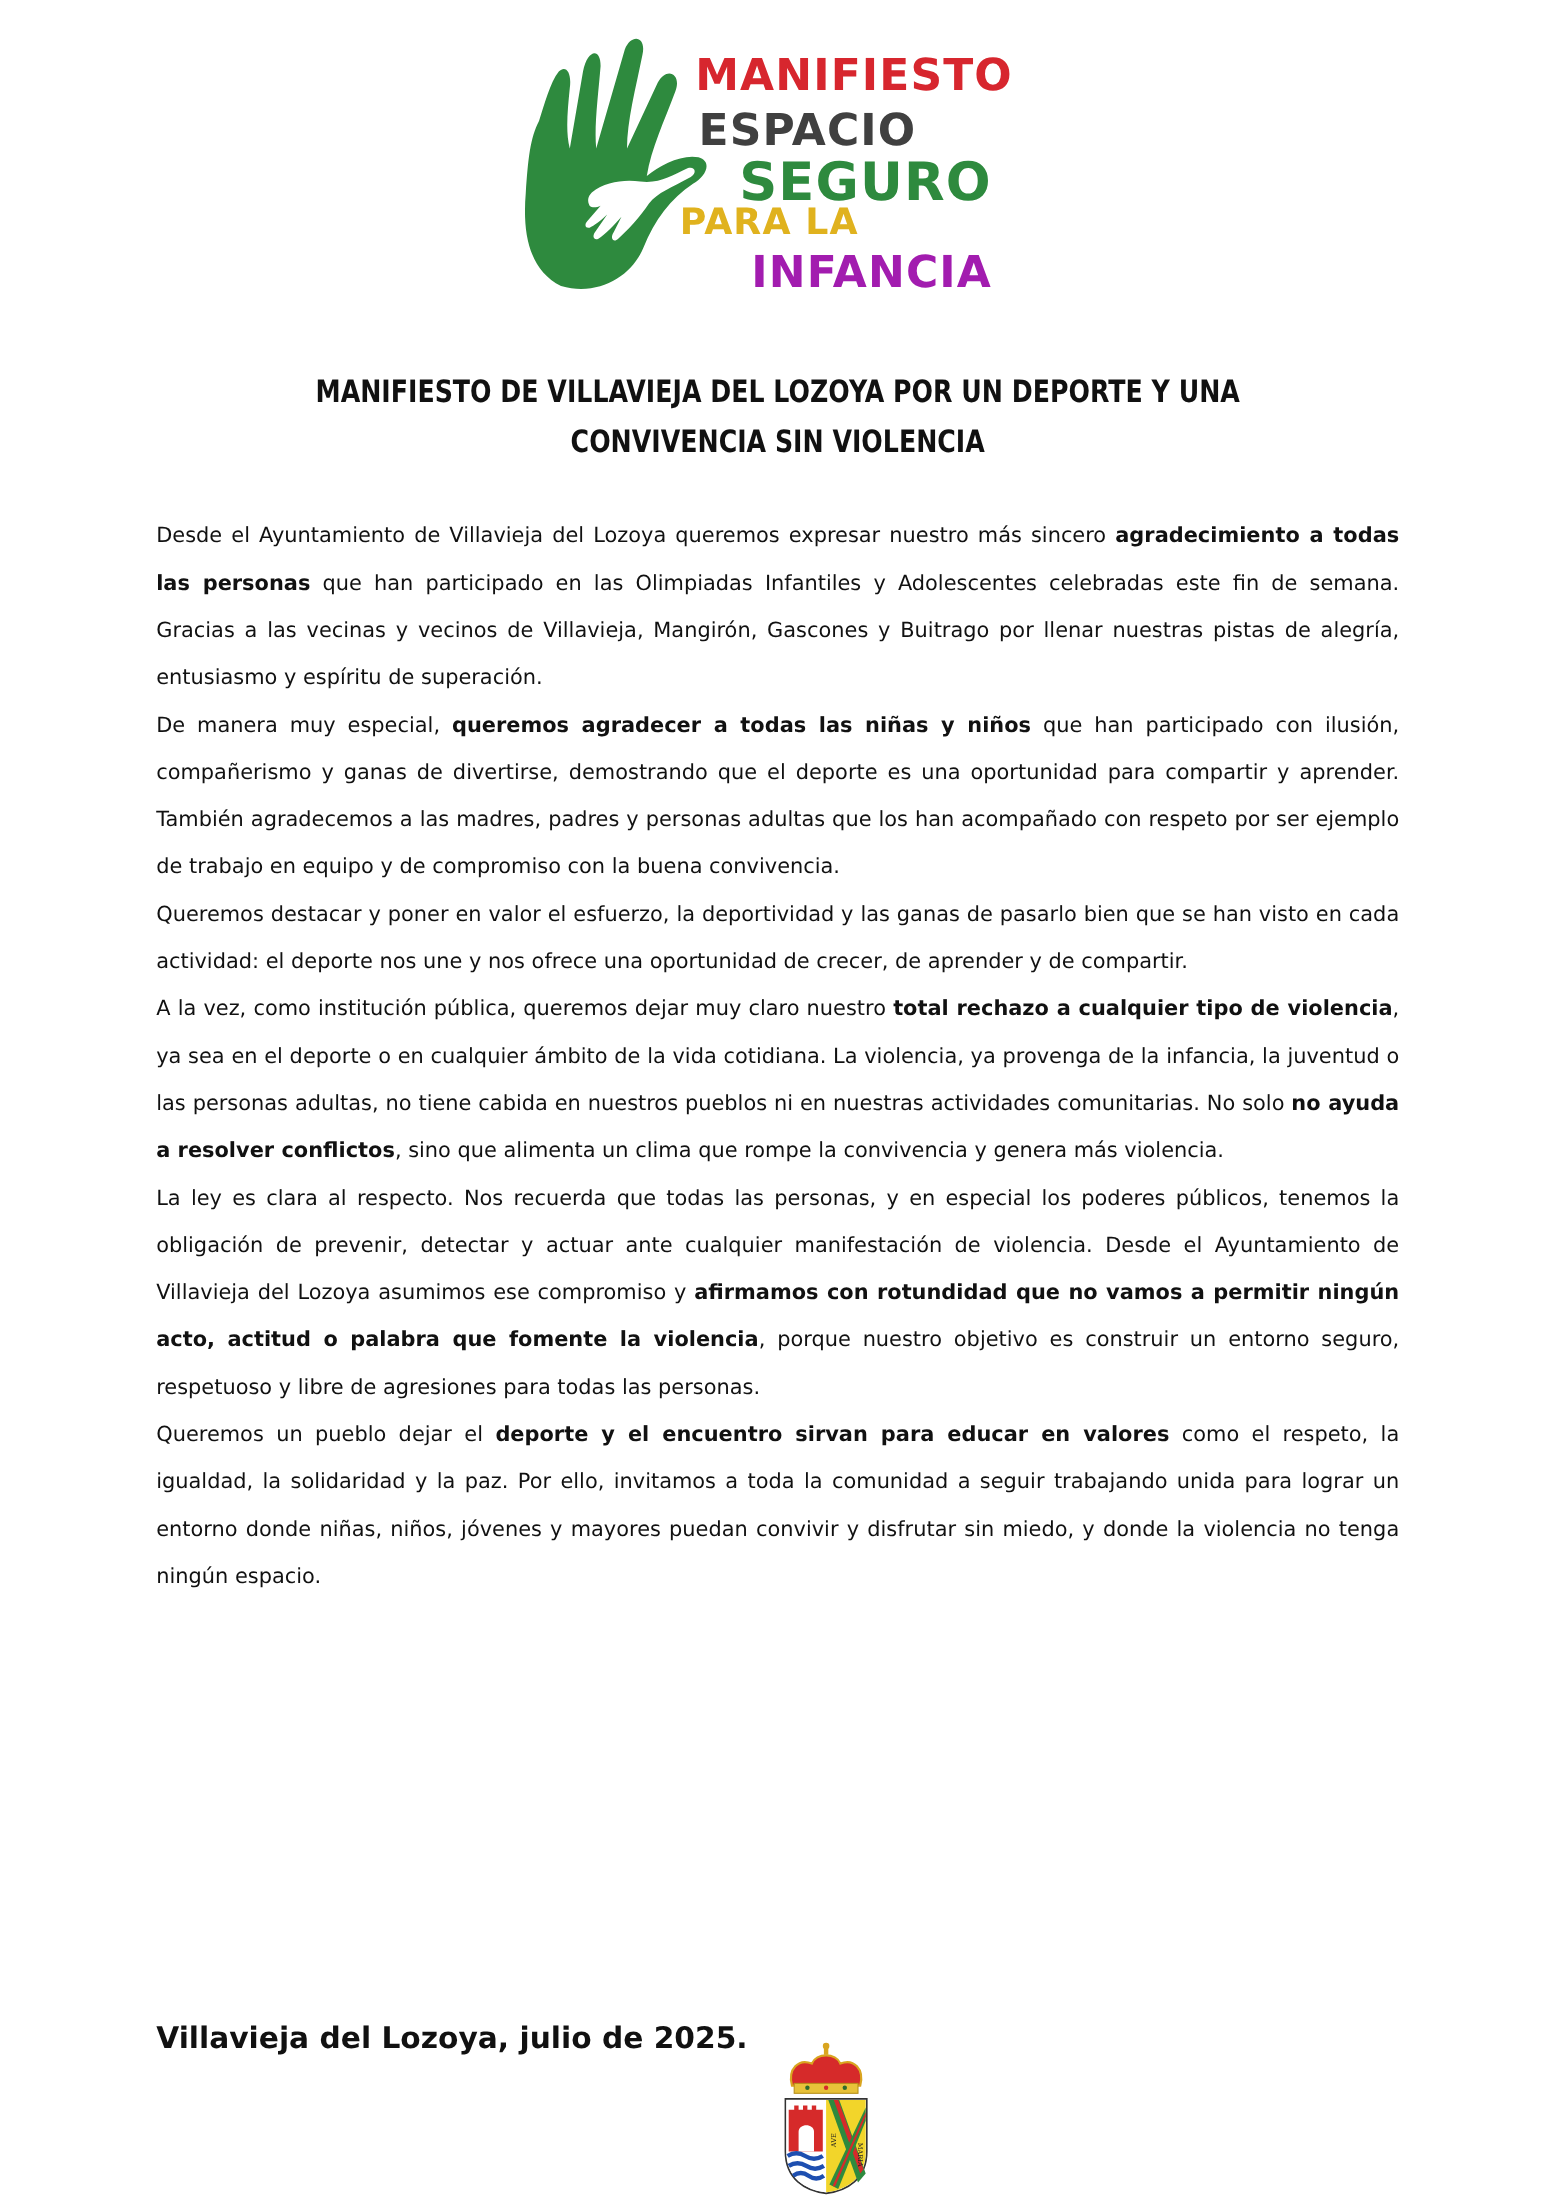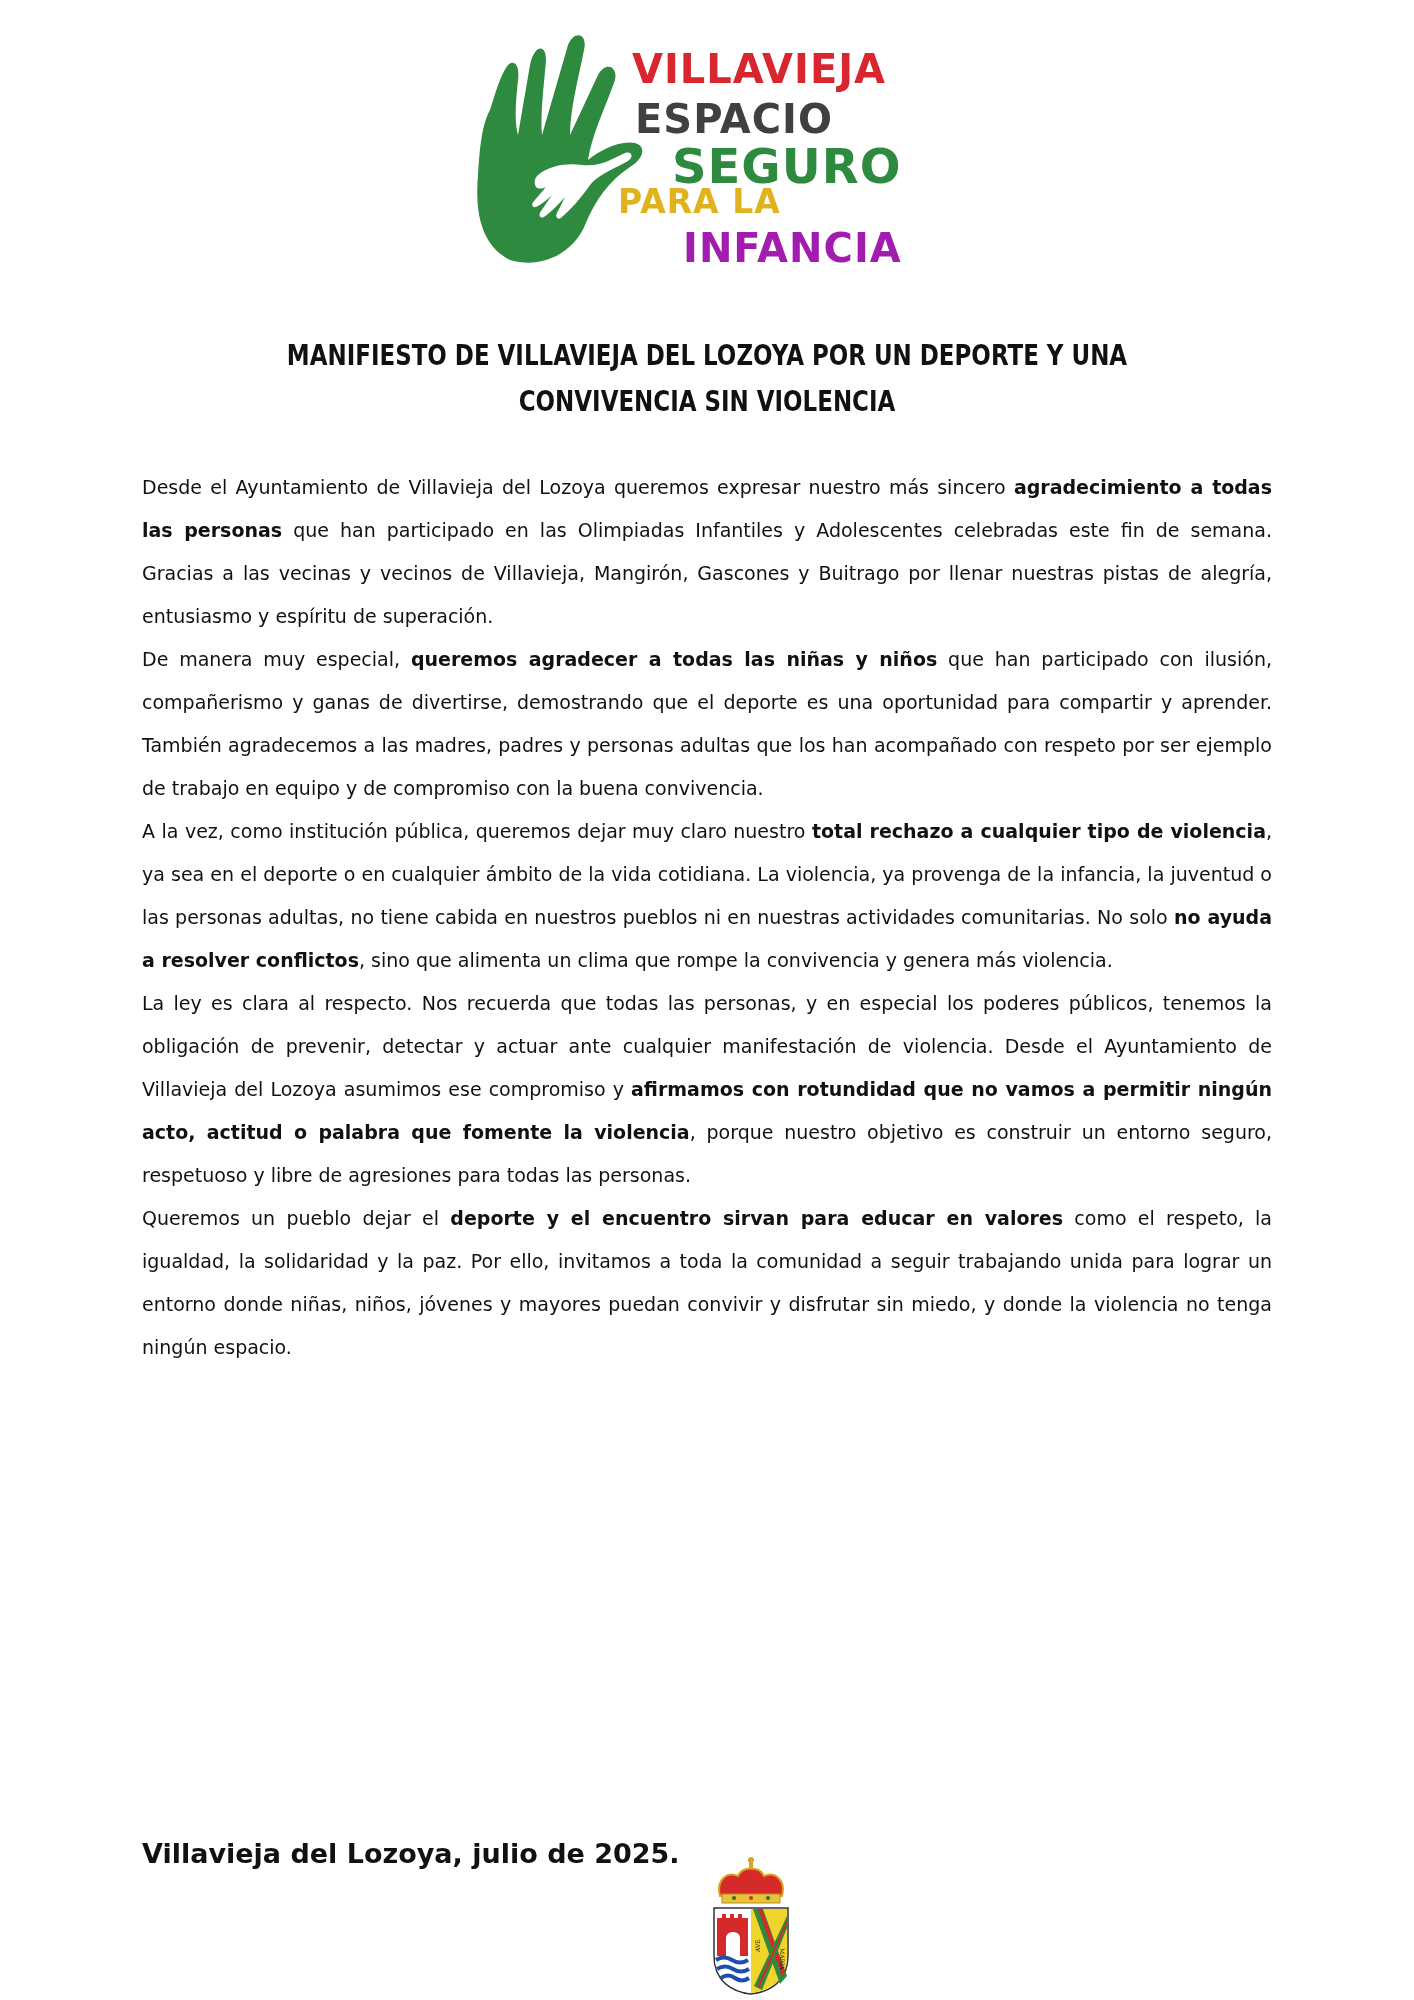--- a/index.html
+++ b/index.html
@@ -38,35 +38,36 @@
              L128 50 C136 35 150 42 144 58 C134 85 122 110 118 135
              C130 125 150 115 165 118 C178 122 172 135 160 142
              C140 155 125 175 115 200 C105 225 75 245 40 235 Z" fill="#2e8a3e"></path>
 
     <path d="M68 150 C80 140 98 138 112 140 C130 142 140 135 155 128 C162 126 164 132 158 136
              C140 146 128 150 120 160 C112 172 100 185 92 192 C88 196 84 192 88 186 L95 172
              C88 180 80 188 74 192 C70 194 68 190 71 186 L82 170
              C76 176 70 180 66 182 C62 183 61 179 64 176 L76 162
              C72 164 68 164 66 162 C64 158 64 154 68 150 Z" fill="#ffffff"></path>
   </svg>
-  <div class="logo-line l1" style="color:#d7262e;">VILLAVIEJA</div>
+  <div class="logo-line l1" style="color:#d7262e;">MANIFIESTO</div>
   <div class="logo-line l2" style="color:#404040;">ESPACIO</div>
   <div class="logo-line l3" style="color:#2e8a3e;">SEGURO</div>
   <div class="logo-line l4" style="color:#e0b21e;">PARA LA</div>
   <div class="logo-line l5" style="color:#a21caf;">INFANCIA</div>
 </div>
 
 <div class="title">
   <div>MANIFIESTO DE VILLAVIEJA DEL LOZOYA POR UN DEPORTE Y UNA</div>
   <div>CONVIVENCIA SIN VIOLENCIA</div>
 </div>
 
 <div class="body-text">
   <p><span>Desde el Ayuntamiento de Villavieja del Lozoya queremos expresar nuestro más sincero </span><b>agradecimiento a todas las personas</b><span> que han participado en las Olimpiadas Infantiles y Adolescentes celebradas este fin de semana. Gracias a las vecinas y vecinos de Villavieja, Mangirón, Gascones y Buitrago por llenar nuestras pistas de alegría, entusiasmo y espíritu de superación.</span></p>
   <p><span>De manera muy especial, </span><b>queremos agradecer a todas las niñas y niños</b><span> que han participado con ilusión, compañerismo y ganas de divertirse, demostrando que el deporte es una oportunidad para compartir y aprender. También agradecemos a las madres, padres y personas adultas que los han acompañado con respeto por ser ejemplo de trabajo en equipo y de compromiso con la buena convivencia.</span></p>
+  <p><span>Queremos destacar y poner en valor el esfuerzo, la deportividad y las ganas de pasarlo bien que se han visto en cada actividad: el deporte nos une y nos ofrece una oportunidad de crecer, de aprender y de compartir.</span></p>
   <p><span>A la vez, como institución pública, queremos dejar muy claro nuestro </span><b>total rechazo a cualquier tipo de violencia</b><span>, ya sea en el deporte o en cualquier ámbito de la vida cotidiana. La violencia, ya provenga de la infancia, la juventud o las personas adultas, no tiene cabida en nuestros pueblos ni en nuestras actividades comunitarias. No solo </span><b>no ayuda a resolver conflictos</b><span>, sino que alimenta un clima que rompe la convivencia y genera más violencia.</span></p>
   <p><span>La ley es clara al respecto. Nos recuerda que todas las personas, y en especial los poderes públicos, tenemos la obligación de prevenir, detectar y actuar ante cualquier manifestación de violencia. Desde el Ayuntamiento de Villavieja del Lozoya asumimos ese compromiso y </span><b>afirmamos con rotundidad que no vamos a permitir ningún acto, actitud o palabra que fomente la violencia</b><span>, porque nuestro objetivo es construir un entorno seguro, respetuoso y libre de agresiones para todas las personas.</span></p>
   <p><span>Queremos un pueblo dejar el </span><b>deporte y el encuentro sirvan para educar en valores</b><span> como el respeto, la igualdad, la solidaridad y la paz. Por ello, invitamos a toda la comunidad a seguir trabajando unida para lograr un entorno donde niñas, niños, jóvenes y mayores puedan convivir y disfrutar sin miedo, y donde la violencia no tenga ningún espacio.</span></p>
 </div>
 
 <div class="date">Villavieja del Lozoya, julio de 2025.</div>
 
 <div class="coat">
   <svg width="86" height="140" viewBox="0 0 86 140">
 

